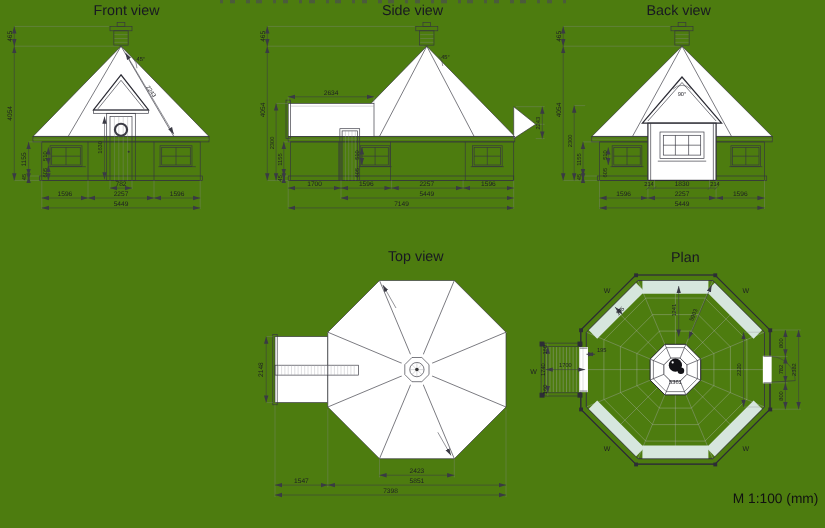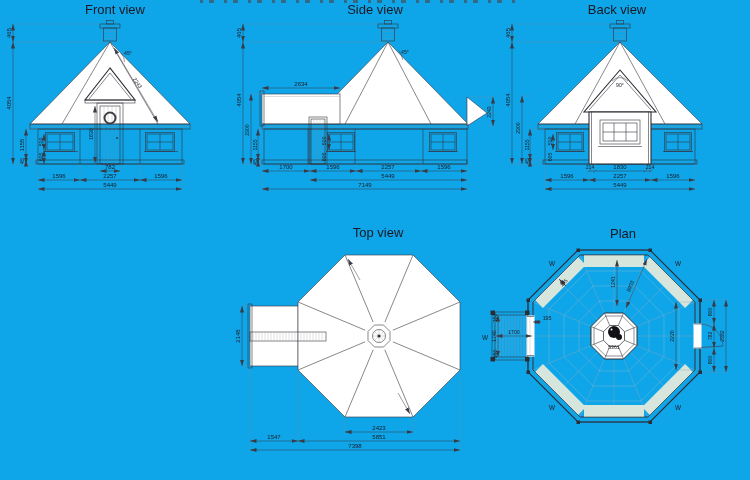--- a/index.html
+++ b/index.html
@@ -1,16 +1,16 @@
 <!DOCTYPE html>
 <html><head>
 <meta charset="utf-8">
 <style>
   html,body{margin:0;padding:0;background:#fff;}
-  #canvas{position:relative;width:750px;height:480px;background:#0ea5e9;overflow:hidden;
+  #canvas{position:relative;width:750px;height:480px;background:#4d7c0f;overflow:hidden;
           font-family:"Liberation Sans",sans-serif;}
   .view{position:absolute;}
   svg text{font-family:"Liberation Sans",sans-serif;font-size:6px;fill:#1d1d24;text-anchor:middle;}
   svg text.ttl{font-size:13px;fill:#181822;}
   svg text.sm{font-size:5.2px;}
   svg text.w{font-size:6.4px;}
   .k{stroke:#35353f;stroke-width:.6;fill:none;}
   .kb{stroke:#2c2c35;stroke-width:1.1;fill:none;}
   .e{stroke:#8a8a90;stroke-width:.3;}
   .d{stroke:#3a3a44;stroke-width:.5;fill:none;}
@@ -470,14 +470,15 @@
       <text x="243.5" y="116" class="sm" transform="rotate(-90 243.5 116)">2382</text>
 
       <text x="72" y="46" class="w">W</text>
       <text x="198" y="46" class="w">W</text>
       <text x="72" y="190" class="w">W</text>
       <text x="198" y="190" class="w">W</text>
       <text x="5" y="120" class="w">W</text>
     </g>
   </svg>
 
+  <div id="scale-note">M 1:100 (mm)</div>
 
 </div>
 
 </body></html>

